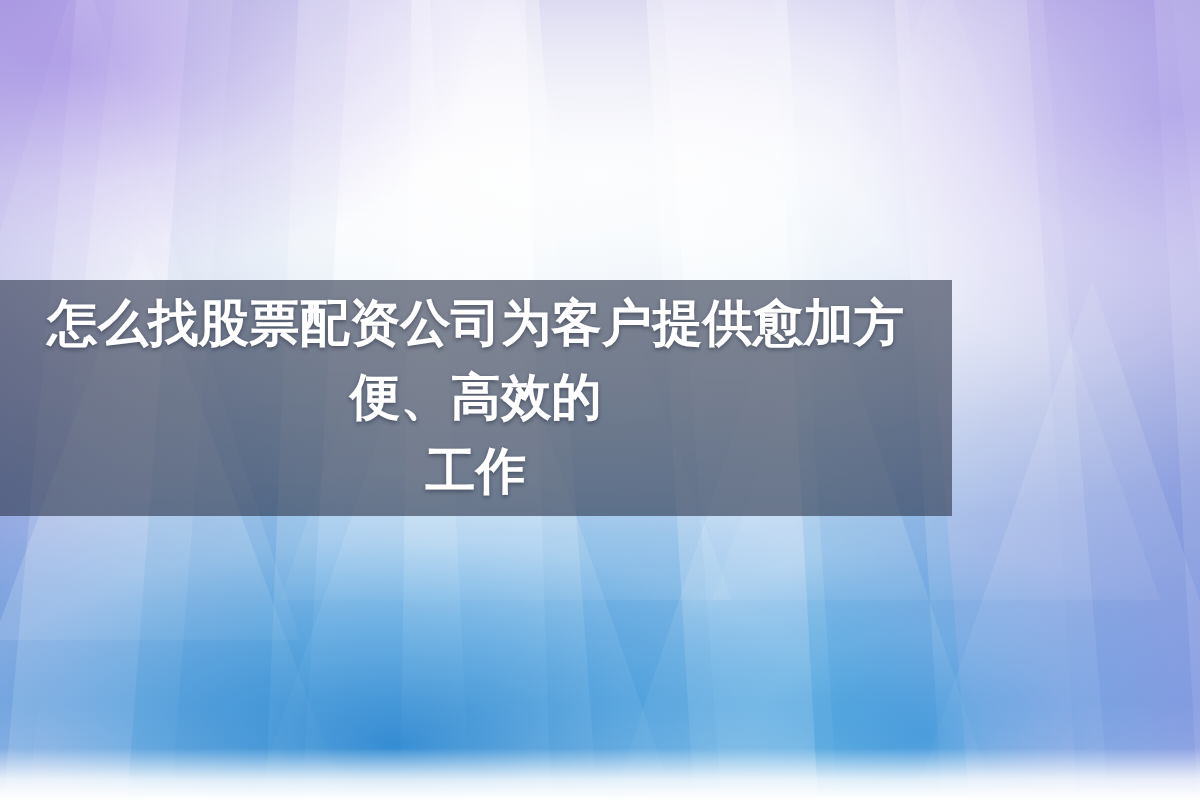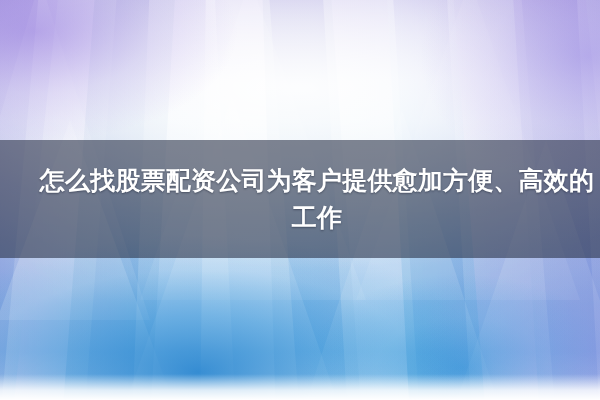--- a/index.html
+++ b/index.html
@@ -119,21 +119,21 @@
       rgba(255,255,255,0) 93.5%,
       rgba(255,255,255,0.80) 97.5%,
       rgba(255,255,255,1) 100%);
   }
 
   
   #caption-band {
     position: absolute;
     left: 0;
     top: 140px;
-    width: 600px;
+    width: 476px;
     height: 118px;
     background: rgba(44,52,74,0.60);
     display: flex;
     align-items: center;
     justify-content: flex-end;
   }
 
   #caption-text {
     width: 566px;
     margin: 0;

